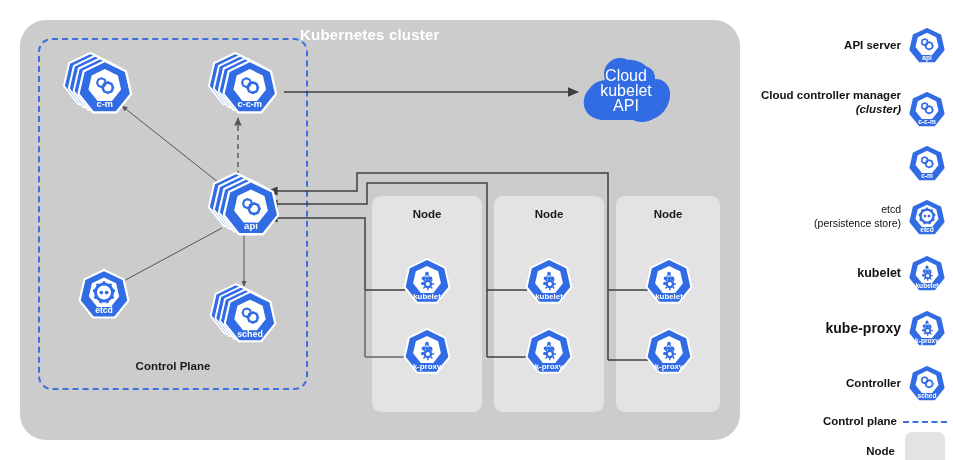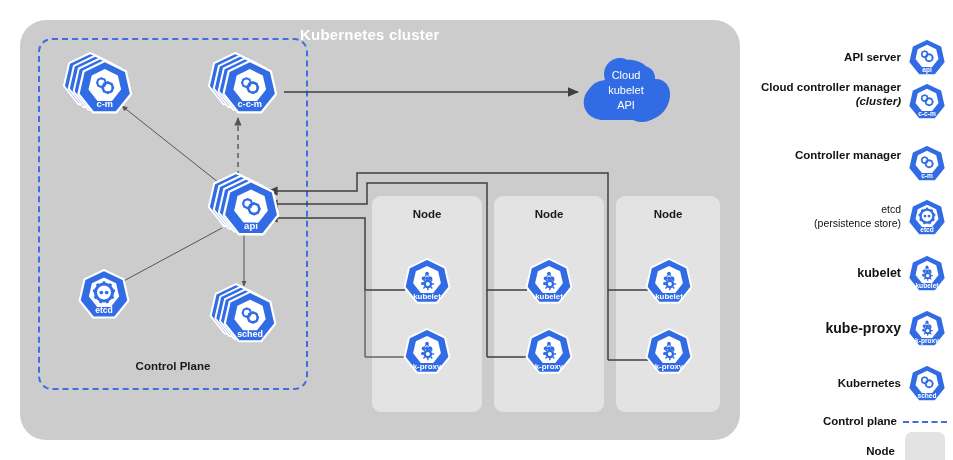--- a/index.html
+++ b/index.html
@@ -21,21 +21,21 @@
             color:#1a1a1a;font-size:11.5px;font-weight:bold;}
 
   
   .node-box{position:absolute;background:#e3e3e3;border-radius:9px;}
   .node-label{position:absolute;width:100%;text-align:center;top:12px;
               font-size:11.5px;font-weight:bold;color:#1a1a1a;}
 
   
   .cloud{position:absolute;}
   .cloud-text{position:absolute;width:100%;text-align:center;color:#fff;
-              font-size:11px;line-height:15px;}
+              font-size:16px;line-height:15px;}
 
   
   .ic{position:absolute;}
   .ic svg{display:block;overflow:visible;}
 
   
   .legend{position:absolute;left:762px;top:24px;width:191px;height:420px;}
   .lg-row{position:absolute;left:0;width:191px;}
   .lg-text{position:absolute;right:52px;text-align:right;color:#121212;
            font-size:11.5px;font-weight:bold;line-height:14px;width:140px;}
@@ -400,21 +400,21 @@
           <rect x="24.14" y="19.70" width="1.43" height="2.28" fill="#326ce5" transform="rotate(270.0 24.8556 25.977999999999998)"></rect>
           <rect x="24.14" y="19.70" width="1.43" height="2.28" fill="#326ce5" transform="rotate(315.0 24.8556 25.977999999999998)"></rect>
           <circle cx="19.722" cy="25.4076" r="1.5686" fill="#326ce5"></circle>
           <text x="24" y="40.56" text-anchor="middle" font-family="Liberation Sans, sans-serif" font-size="7.9" fill="#ffffff" font-weight="bold">k-proxy</text>
         </svg>
       </div>
     </div>
 
   <div class="legend">
 
-    <div class="lg-row" style="top:12px;height:44px;">
+    <div class="lg-row" style="top:0px;height:44px;">
       <div class="lg-text" style="top:14px;">API server</div>
       <div class="lg-ic" style="top:2px;"><svg width="40" height="40" viewBox="0 0 40 40">
             <polygon points="20.00,1.00 34.85,8.15 38.52,24.23 28.24,37.12 11.76,37.12 1.48,24.23 5.15,8.15" fill="#326ce5" stroke="#ffffff" stroke-width="1.6" stroke-linejoin="round"></polygon>
             <polygon points="20.00,6.70 29.21,11.14 31.48,21.10 25.11,29.09 14.89,29.09 8.52,21.10 10.79,11.14" fill="#ffffff"></polygon>
             <g>
               <circle cx="17.644" cy="16.215200000000003" r="2.8861" fill="none" stroke="#326ce5" stroke-width="1.4725"></circle>
               <circle cx="17.644" cy="16.215200000000003" r="1.2368999999999999" fill="#ffffff"></circle>
               <rect x="17.14" y="12.45" width="1.00" height="1.35" fill="#326ce5" transform="rotate(0.0 17.644 16.215200000000003)"></rect>
               <rect x="17.14" y="12.45" width="1.00" height="1.35" fill="#326ce5" transform="rotate(45.0 17.644 16.215200000000003)"></rect>
               <rect x="17.14" y="12.45" width="1.00" height="1.35" fill="#326ce5" transform="rotate(90.0 17.644 16.215200000000003)"></rect>
@@ -431,21 +431,21 @@
               <rect x="21.52" y="15.23" width="1.20" height="1.63" fill="#326ce5" transform="rotate(135.0 22.1204 19.749200000000002)"></rect>
               <rect x="21.52" y="15.23" width="1.20" height="1.63" fill="#326ce5" transform="rotate(180.0 22.1204 19.749200000000002)"></rect>
               <rect x="21.52" y="15.23" width="1.20" height="1.63" fill="#326ce5" transform="rotate(225.0 22.1204 19.749200000000002)"></rect>
               <rect x="21.52" y="15.23" width="1.20" height="1.63" fill="#326ce5" transform="rotate(270.0 22.1204 19.749200000000002)"></rect>
               <rect x="21.52" y="15.23" width="1.20" height="1.63" fill="#326ce5" transform="rotate(315.0 22.1204 19.749200000000002)"></rect>
             </g>
             <text x="20" y="33.68" text-anchor="middle" font-family="Liberation Sans, sans-serif" font-size="6.6" fill="#ffffff" font-weight="bold">api</text>
           </svg></div>
     </div>
 
-    <div class="lg-row" style="top:50px;height:56px;">
+    <div class="lg-row" style="top:58px;height:56px;">
       <div class="lg-text" style="top:6px;">
         <span>Cloud controller manager</span><br>
         <span class="it">(cluster)</span>
       </div>
       <div class="lg-ic" style="top:8px;"><svg width="40" height="40" viewBox="0 0 40 40">
             <polygon points="20.00,1.00 34.85,8.15 38.52,24.23 28.24,37.12 11.76,37.12 1.48,24.23 5.15,8.15" fill="#326ce5" stroke="#ffffff" stroke-width="1.6" stroke-linejoin="round"></polygon>
             <polygon points="20.00,6.70 29.21,11.14 31.48,21.10 25.11,29.09 14.89,29.09 8.52,21.10 10.79,11.14" fill="#ffffff"></polygon>
             <g>
               <circle cx="17.644" cy="16.215200000000003" r="2.8861" fill="none" stroke="#326ce5" stroke-width="1.4725"></circle>
               <circle cx="17.644" cy="16.215200000000003" r="1.2368999999999999" fill="#ffffff"></circle>
@@ -466,21 +466,20 @@
               <rect x="21.52" y="15.23" width="1.20" height="1.63" fill="#326ce5" transform="rotate(180.0 22.1204 19.749200000000002)"></rect>
               <rect x="21.52" y="15.23" width="1.20" height="1.63" fill="#326ce5" transform="rotate(225.0 22.1204 19.749200000000002)"></rect>
               <rect x="21.52" y="15.23" width="1.20" height="1.63" fill="#326ce5" transform="rotate(270.0 22.1204 19.749200000000002)"></rect>
               <rect x="21.52" y="15.23" width="1.20" height="1.63" fill="#326ce5" transform="rotate(315.0 22.1204 19.749200000000002)"></rect>
             </g>
             <text x="20" y="33.68" text-anchor="middle" font-family="Liberation Sans, sans-serif" font-size="6.6" fill="#ffffff" font-weight="bold">c-c-m</text>
           </svg></div>
     </div>
 
     <div class="lg-row" style="top:116px;height:50px;">
-      <div class="lg-text" style="top:8px;">Controller manager</div>
       <div class="lg-ic" style="top:4px;"><svg width="40" height="40" viewBox="0 0 40 40">
             <polygon points="20.00,1.00 34.85,8.15 38.52,24.23 28.24,37.12 11.76,37.12 1.48,24.23 5.15,8.15" fill="#326ce5" stroke="#ffffff" stroke-width="1.6" stroke-linejoin="round"></polygon>
             <polygon points="20.00,6.70 29.21,11.14 31.48,21.10 25.11,29.09 14.89,29.09 8.52,21.10 10.79,11.14" fill="#ffffff"></polygon>
             <g>
               <circle cx="17.644" cy="16.215200000000003" r="2.8861" fill="none" stroke="#326ce5" stroke-width="1.4725"></circle>
               <circle cx="17.644" cy="16.215200000000003" r="1.2368999999999999" fill="#ffffff"></circle>
               <rect x="17.14" y="12.45" width="1.00" height="1.35" fill="#326ce5" transform="rotate(0.0 17.644 16.215200000000003)"></rect>
               <rect x="17.14" y="12.45" width="1.00" height="1.35" fill="#326ce5" transform="rotate(45.0 17.644 16.215200000000003)"></rect>
               <rect x="17.14" y="12.45" width="1.00" height="1.35" fill="#326ce5" transform="rotate(90.0 17.644 16.215200000000003)"></rect>
               <rect x="17.14" y="12.45" width="1.00" height="1.35" fill="#326ce5" transform="rotate(135.0 17.644 16.215200000000003)"></rect>
@@ -571,21 +570,21 @@
             <rect x="20.12" y="16.45" width="1.18" height="1.88" fill="#326ce5" transform="rotate(180.0 20.7068 21.634)"></rect>
             <rect x="20.12" y="16.45" width="1.18" height="1.88" fill="#326ce5" transform="rotate(225.0 20.7068 21.634)"></rect>
             <rect x="20.12" y="16.45" width="1.18" height="1.88" fill="#326ce5" transform="rotate(270.0 20.7068 21.634)"></rect>
             <rect x="20.12" y="16.45" width="1.18" height="1.88" fill="#326ce5" transform="rotate(315.0 20.7068 21.634)"></rect>
             <circle cx="16.466" cy="21.1628" r="1.2957999999999998" fill="#326ce5"></circle>
             <text x="20" y="33.68" text-anchor="middle" font-family="Liberation Sans, sans-serif" font-size="6.6" fill="#ffffff" font-weight="bold">k-proxy</text>
           </svg></div>
     </div>
 
     <div class="lg-row" style="top:338px;height:48px;">
-      <div class="lg-text" style="top:14px;">Kubernetes</div>
+      <div class="lg-text" style="top:14px;">Controller</div>
       <div class="lg-ic" style="top:2px;"><svg width="40" height="40" viewBox="0 0 40 40">
             <polygon points="20.00,1.00 34.85,8.15 38.52,24.23 28.24,37.12 11.76,37.12 1.48,24.23 5.15,8.15" fill="#326ce5" stroke="#ffffff" stroke-width="1.6" stroke-linejoin="round"></polygon>
             <polygon points="20.00,6.70 29.21,11.14 31.48,21.10 25.11,29.09 14.89,29.09 8.52,21.10 10.79,11.14" fill="#ffffff"></polygon>
             <g>
               <circle cx="17.644" cy="16.215200000000003" r="2.8861" fill="none" stroke="#326ce5" stroke-width="1.4725"></circle>
               <circle cx="17.644" cy="16.215200000000003" r="1.2368999999999999" fill="#ffffff"></circle>
               <rect x="17.14" y="12.45" width="1.00" height="1.35" fill="#326ce5" transform="rotate(0.0 17.644 16.215200000000003)"></rect>
               <rect x="17.14" y="12.45" width="1.00" height="1.35" fill="#326ce5" transform="rotate(45.0 17.644 16.215200000000003)"></rect>
               <rect x="17.14" y="12.45" width="1.00" height="1.35" fill="#326ce5" transform="rotate(90.0 17.644 16.215200000000003)"></rect>
               <rect x="17.14" y="12.45" width="1.00" height="1.35" fill="#326ce5" transform="rotate(135.0 17.644 16.215200000000003)"></rect>

